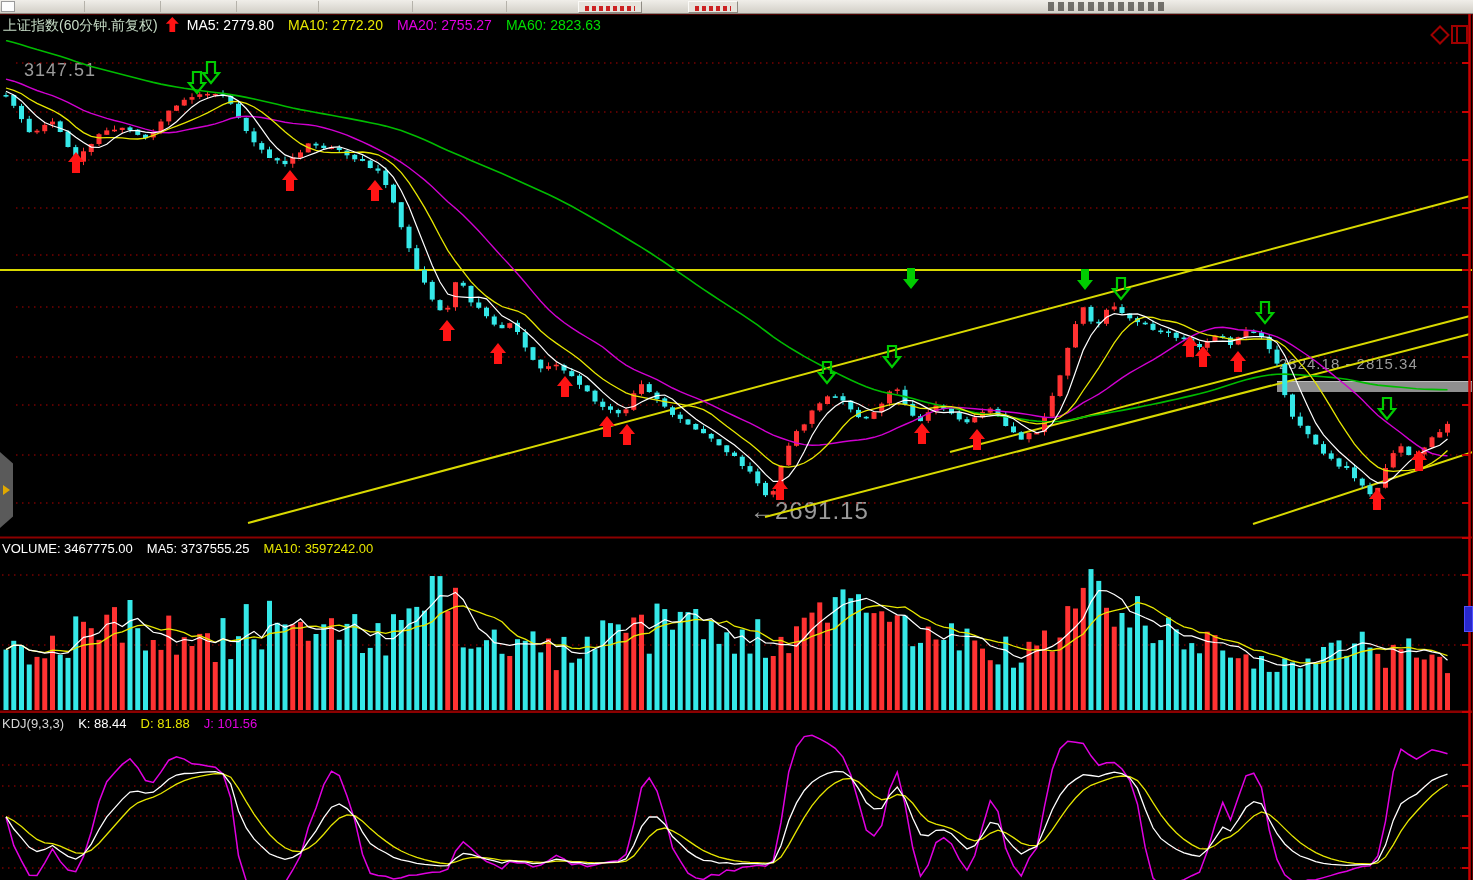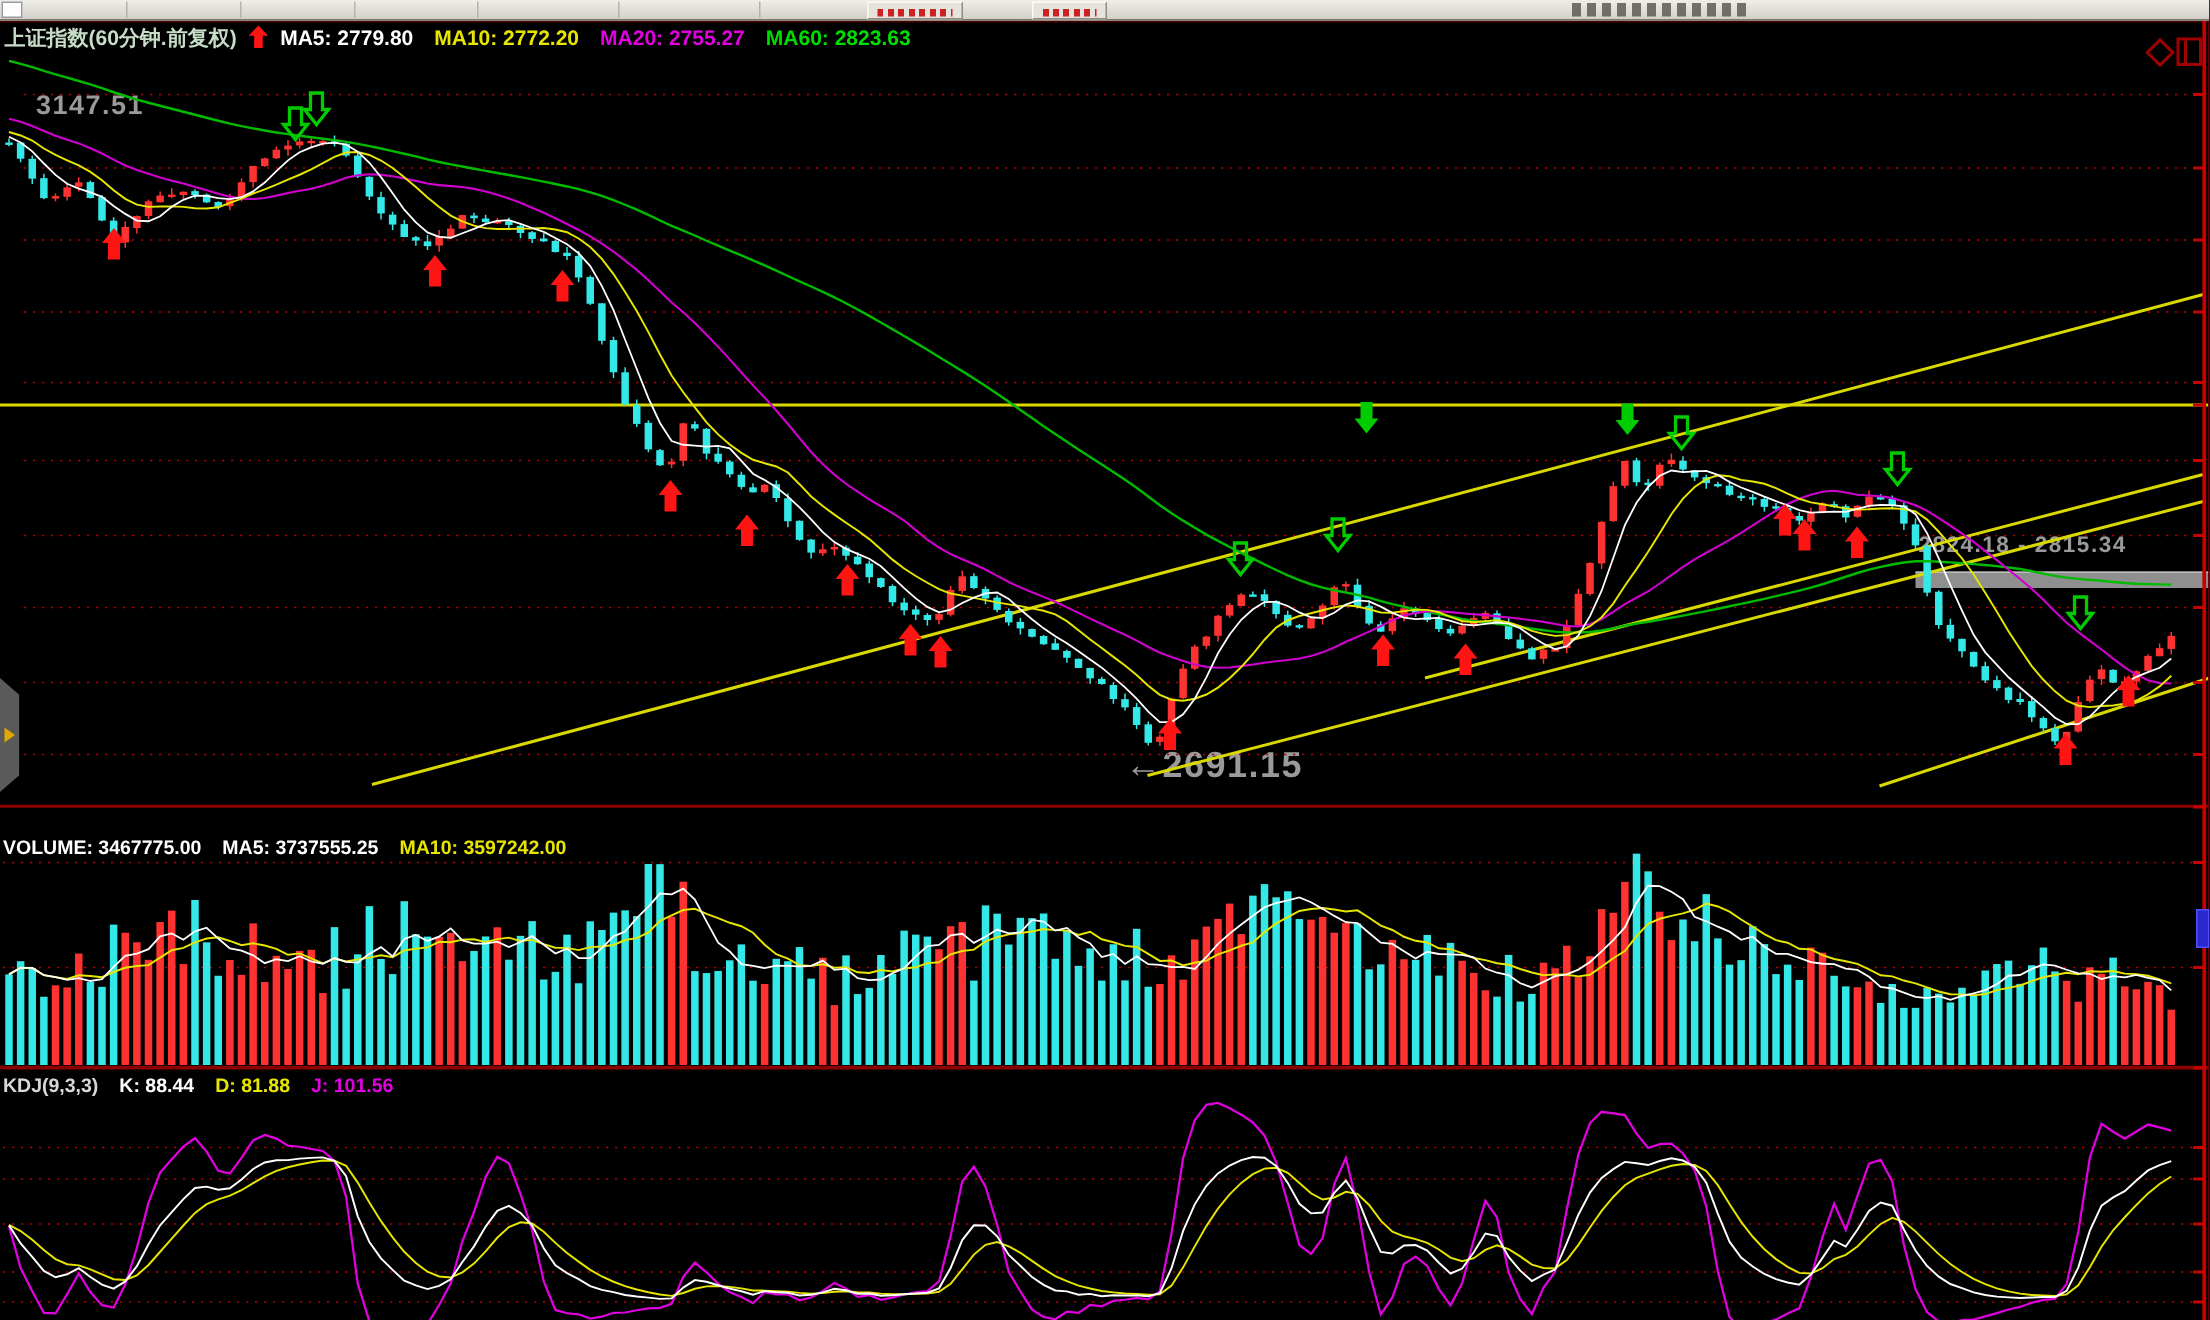--- a/index.html
+++ b/index.html
@@ -10,30 +10,30 @@
            background:linear-gradient(#f0eee9,#d2cfc7);border-bottom:1px solid #8c8880;box-sizing:border-box;}
   .tb-icon{position:absolute;left:1px;top:1px;width:14px;height:11px;background:#fdfdfd;border:1px solid #9a9a9a;box-sizing:border-box;}
   .tb-sep{position:absolute;top:1px;width:1px;height:11px;background:#b5b2aa;}
   .tb-btn{position:absolute;top:1px;height:12px;background:#e6e3dc;box-sizing:border-box;
           border:1px solid;border-color:#fbfaf7 #8f8b83 #8f8b83 #fbfaf7;}
   .tb-btn .dash{margin:4px 6px;height:5px;
           background:repeating-linear-gradient(90deg,#cc2222 0 4px,rgba(0,0,0,0) 4px 7px);}
   .tb-smudge{position:absolute;top:2px;height:9px;opacity:.8;
           background:repeating-linear-gradient(90deg,#55534e 0 6px,rgba(0,0,0,0) 6px 10px);}
   #chart{position:absolute;left:0;top:0;z-index:1;pointer-events:none;}
-  .hdr{position:absolute;z-index:2;white-space:nowrap;font-weight:700;text-align:right;}
+  .hdr{position:absolute;z-index:2;white-space:nowrap;font-weight:400;text-align:right;}
   .hdr span{margin-right:14px;}
   #main-hdr{left:3px;top:17px;font-size:14px;}
-  #vol-hdr{left:2px;top:541px;font-size:13px;margin-top:16px;}
+  #vol-hdr{left:2px;top:541px;font-size:13px;}
   #kdj-hdr{left:2px;top:716px;font-size:13px;}
   .c-title{color:#c6dcc6;} .c-w{color:#ffffff;} .c-y{color:#e6e600;}
   .c-m{color:#e000e0;} .c-g{color:#00dd00;} .c-gray{color:#d8d8d8;}
   .up-arrow-ico{display:inline-block;width:13px;height:15px;background:#ff1414;vertical-align:-2px;
      margin:0 8px 0 8px;clip-path:polygon(50% 0,100% 45%,72% 45%,72% 100%,28% 100%,28% 45%,0 45%);}
-  .lbl{position:absolute;z-index:0;color:#9a9a9a;font-weight:700;letter-spacing:1px;}
+  .lbl{position:absolute;z-index:0;color:#9a9a9a;font-weight:400;letter-spacing:1px;}
   #lbl-high{left:24px;top:60px;font-size:18px;}
   #lbl-low{left:750px;top:497px;font-size:24px;}
   #lbl-gap{left:1279px;top:355px;font-size:15px;}
   #gap-bar{position:absolute;left:1277px;top:381px;width:196px;height:11px;z-index:0;
            background:#8f8f8f;border-top:1px solid #bdbdbd;box-sizing:border-box;}
   #handle{position:absolute;left:0;top:452px;width:13px;height:76px;background:#5a5a5a;z-index:2;
           clip-path:polygon(0 0,100% 15%,100% 85%,0 100%);}
   #handle .tri{position:absolute;left:3px;top:33px;width:0;height:0;
           border-left:7px solid #e0a800;border-top:5px solid rgba(0,0,0,0);border-bottom:5px solid rgba(0,0,0,0);}
   #dia{position:absolute;left:1433px;top:28px;width:10px;height:10px;border:2px solid #a00000;

